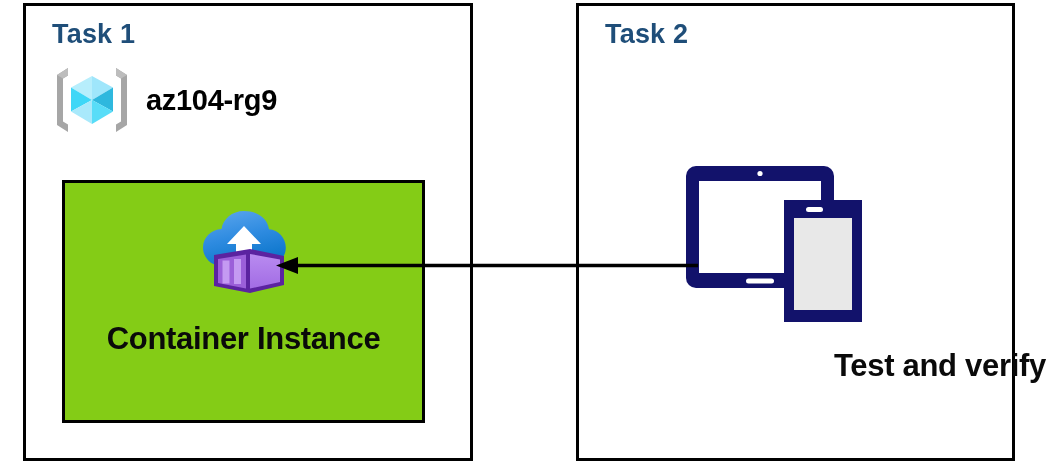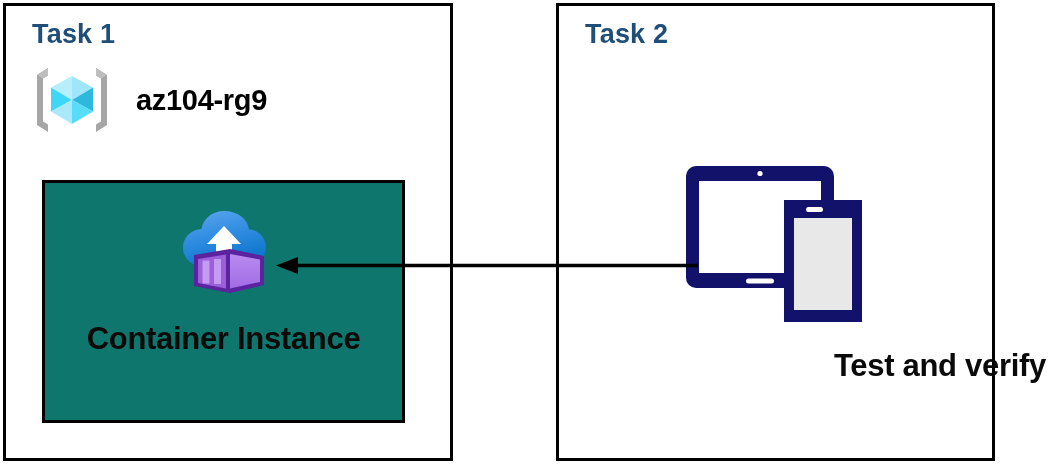--- a/index.html
+++ b/index.html
@@ -19,20 +19,21 @@
     background: #ffffff;
     overflow: hidden;
   }
 
   
   .panel {
     position: absolute;
     box-sizing: border-box;
     background: #ffffff;
     border: 3px solid #000000;
+    margin-left: 20px;
   }
   #panel-task1 {
     left: 3px;
     top: 3px;
     width: 450px;
     height: 458px;
   }
   #panel-task2 {
     left: 556px;
     top: 3px;
@@ -51,21 +52,21 @@
     white-space: nowrap;
   }
 
   
   #resource-group-row {
     position: absolute;
     left: 26px;
     top: 58px;
     display: flex;
     align-items: center;
-    gap: 24px;
+    gap: 14px;
   }
   #resource-group-icon {
     width: 80px;
     height: 72px;
     display: block;
   }
   #resource-group-label {
     font-size: 29px;
     font-weight: bold;
     color: #000000;
@@ -74,21 +75,21 @@
   }
 
   
   #container-card {
     position: absolute;
     box-sizing: border-box;
     left: 36px;
     top: 174px;
     width: 363px;
     height: 243px;
-    background: #0f766e;
+    background: #84cc16;
     border: 3px solid #000000;
   }
   #container-instance-icon {
     position: absolute;
     left: 50%;
     top: 22px;
     transform: translateX(-50%);
     width: 104px;
     height: 94px;
     display: block;

